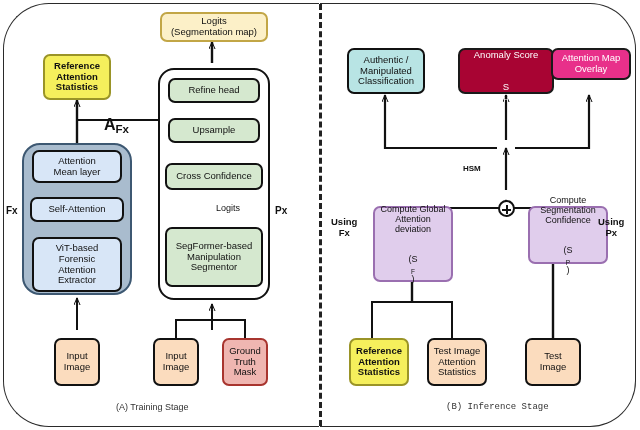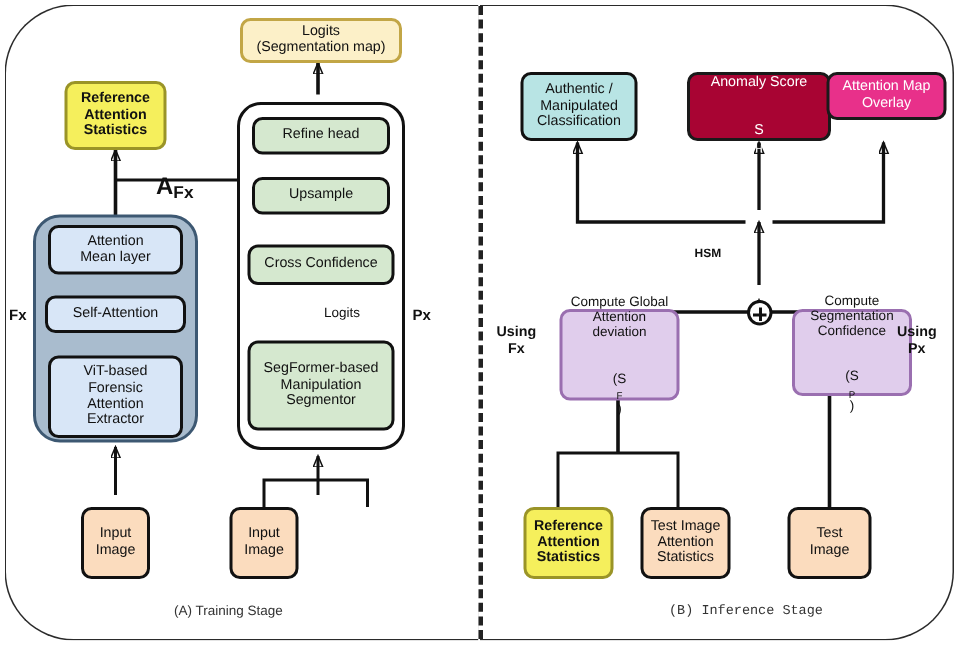--- a/index.html
+++ b/index.html
@@ -147,20 +147,25 @@
   <div class="node peach" style="left:54px;top:338px;width:46px;height:48px;font-size:9.5px;">
     <span style="white-space:pre-line;">Input
 Image</span>
   </div>
 
   <div class="node peach" style="left:153px;top:338px;width:46px;height:48px;font-size:9.5px;">
     <span style="white-space:pre-line;">Input
 Image</span>
   </div>
 
+  <div class="node red" style="left:222px;top:338px;width:46px;height:48px;font-size:9.5px;">
+    <span style="white-space:pre-line;">Ground
+Truth
+Mask</span>
+  </div>
 
   <div class="lbl bold" style="left:104px;top:116px;font-size:16px;text-align:center;">
     <span>A</span><sub>Fx</sub>
   </div>
 
   <div class="lbl" style="left:216px;top:203px;font-size:9px;">Logits</div>
 
   <div class="lbl bold" style="left:6px;top:205px;font-size:10px;">Fx</div>
 
   <div class="lbl bold" style="left:275px;top:205px;font-size:10px;">Px</div>
@@ -181,21 +186,21 @@
   </div>
 
   <div class="node pink" style="left:551px;top:48px;width:80px;height:32px;font-size:9.5px;">
     <span style="white-space:pre-line;">Attention Map
 Overlay</span>
   </div>
 
   <div class="hsm-circle" style="left:498px;top:200px;"></div>
   <div class="lbl bold" style="left:463px;top:164px;font-size:8px;">HSM</div>
 
-  <div class="node purple" style="left:373px;top:206px;width:80px;height:61px;font-size:9px;">
+  <div class="node purple" style="left:373px;top:206px;width:80px;height:76px;font-size:9px;">
     <span style="white-space:pre-line;">
       <span>Compute Global
 Attention
 deviation</span><br>
       <span>(S</span><sub>F</sub><span>)</span>
     </span>
   </div>
 
   <div class="node purple" style="left:528px;top:206px;width:80px;height:58px;font-size:9px;">
     <span style="white-space:pre-line;">

